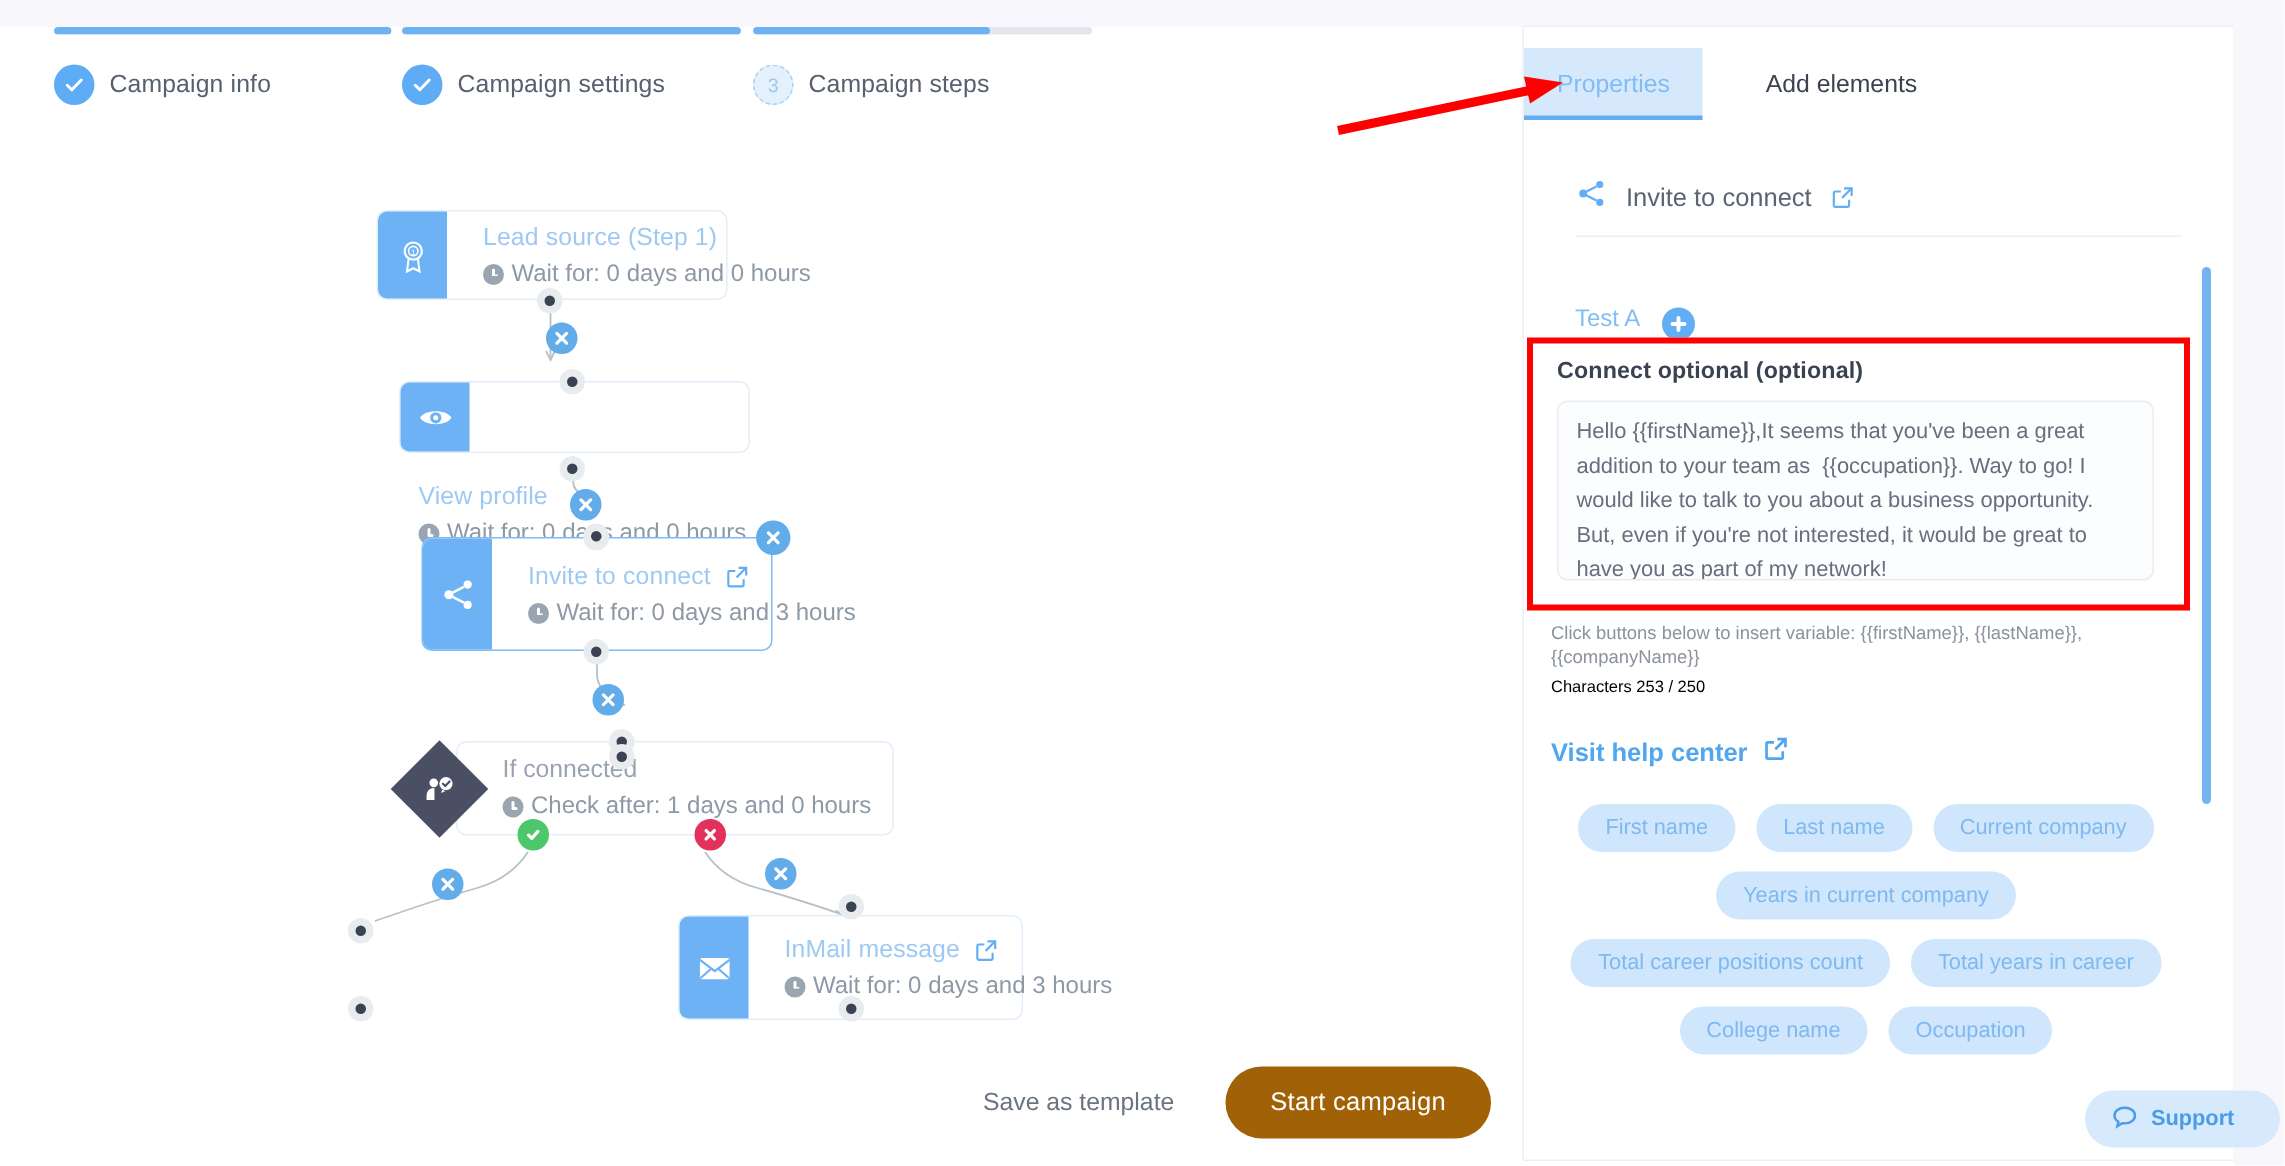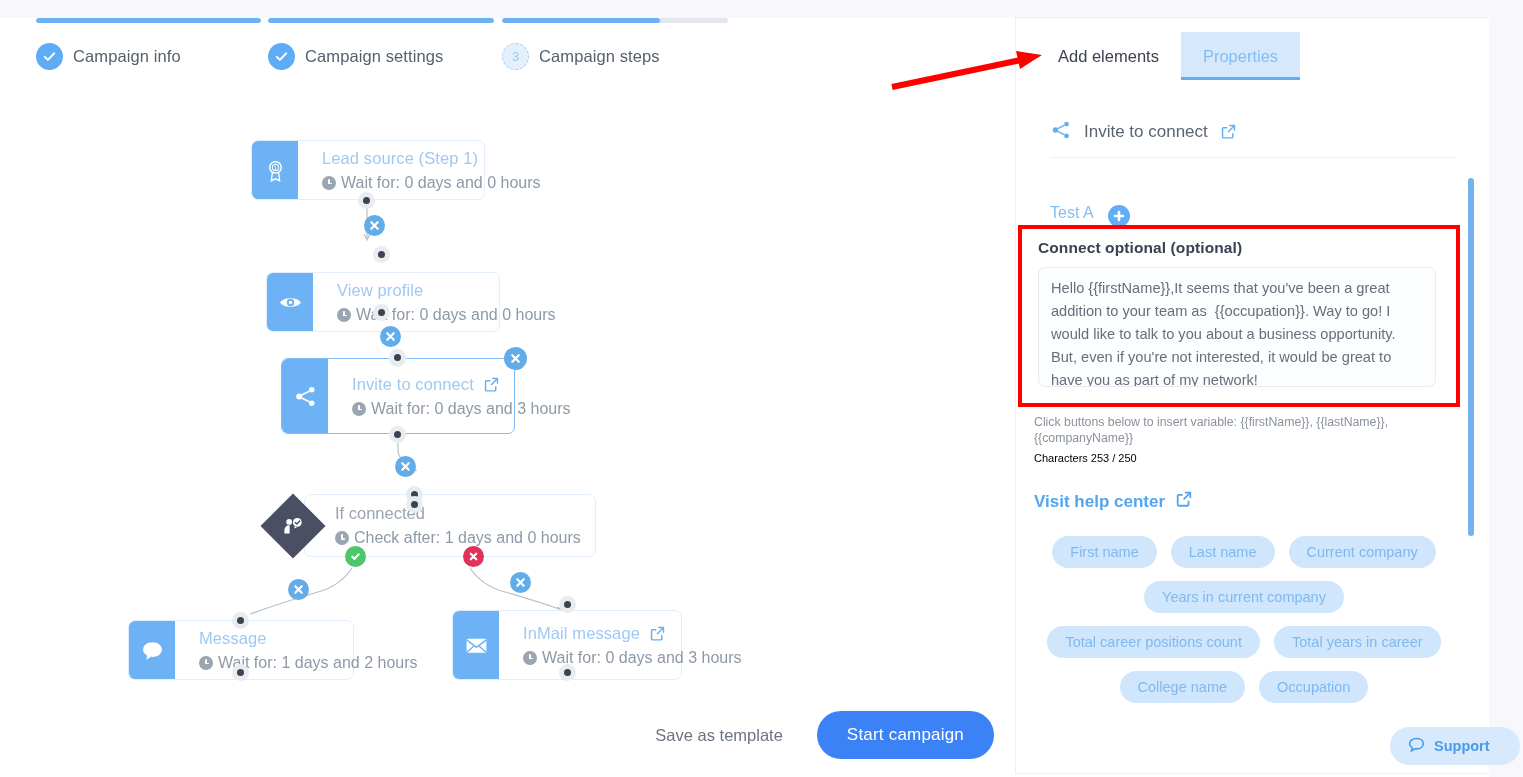--- a/index.html
+++ b/index.html
@@ -121,21 +121,21 @@
   .nobtn { background:#e2315b; }
   .yesbtn svg, .nobtn svg, .xbtn svg { width:11px; height:11px; stroke:#fff; stroke-width:2.4; fill:none; }
 
   
   #bottom-actions {
     position:absolute; left:0; top:672px; width:1016px; height:90px;
     display:flex; align-items:center; justify-content:flex-end; padding-right:22px; gap:28px;
   }
   #save-template { font-size:16.5px; color:#6b7480; cursor:pointer; background:none; border:none; font-family:inherit; }
   #start-campaign {
-    background:#3b82f6; color:#fff; border:none; border-radius:26px;
+    background:#a16207; color:#fff; border:none; border-radius:26px;
     padding:0 30px; height:48px; font-size:17px; cursor:pointer;
     font-family:inherit; letter-spacing:0.2px;
   }
 
   
   #right-panel {
     position:absolute; left:1016px; top:18px; width:473px; height:755px;
     background:#fff; box-shadow:0 0 0 1px #eceff3;
   }
   #panel-right-gutter {
@@ -321,21 +321,21 @@
       </div>
     </div>
     <div class="dot" style="left:358px; top:84px;"></div>
     <div class="xbtn" style="left:364px; top:107px;">
       <svg viewBox="0 0 12 12">
           <path d="M2.5 2.5 L9.5 9.5 M9.5 2.5 L2.5 9.5" stroke-linecap="round"></path>
         </svg>
     </div>
     <div class="dot" style="left:373px; top:138px;"></div>
 
-    <div class="node" style="left:266px; top:164px; width:234px; height:60px;">
+    <div class="node" style="left:266px; top:146px; width:234px; height:48px;flex-direction:column;">
       <div class="node-icon">
         <svg viewBox="0 0 24 24">
             <path d="M2 12 C5 6.5, 19 6.5, 22 12 C19 17.5, 5 17.5, 2 12 Z" fill="#fff"></path>
             <circle cx="12" cy="12" r="3.6" fill="#6cb2f5"></circle>
             <circle cx="12" cy="12" r="1.6" fill="#fff"></circle>
           </svg>
       </div>
       <div class="node-body">
         <div class="node-title">View profile</div>
         <div class="node-sub">
@@ -428,34 +428,20 @@
         </svg>
     </div>
     <div class="xbtn" style="left:510px; top:464px;">
       <svg viewBox="0 0 12 12">
           <path d="M2.5 2.5 L9.5 9.5 M9.5 2.5 L2.5 9.5" stroke-linecap="round"></path>
         </svg>
     </div>
     <div class="dot" style="left:232px; top:504px;"></div>
     <div class="dot" style="left:559px; top:488px;"></div>
 
-    <div class="node" style="left:128px; top:512px; width:226px; height:60px;">
-      <div class="node-icon">
-        <svg viewBox="0 0 24 24">
-            <path d="M12 4 C6.5 4, 3 7.2, 3 11.1 C3 13.6, 4.6 15.8, 7 17 L6 21 L10.5 18.1 C11 18.2, 11.5 18.2, 12 18.2 C17.5 18.2, 21 15, 21 11.1 C21 7.2, 17.5 4, 12 4 Z" fill="#fff"></path>
-          </svg>
-      </div>
-      <div class="node-body">
-        <div class="node-title">Message</div>
-        <div class="node-sub">
-          <span class="clock"></span>
-          <span>Wait for: 1 days and 2 hours</span>
-        </div>
-      </div>
-    </div>
     <div class="dot" style="left:232px; top:556px;"></div>
 
     <div class="node" style="left:452px; top:502px; width:230px; height:70px;">
       <div class="node-icon">
         <svg viewBox="0 0 24 24">
             <rect x="2.5" y="5.5" width="19" height="13.5" rx="1.3" fill="#fff"></rect>
             <path d="M2.5 6.6 L12 13.8 L21.5 6.6" stroke="#6cb2f5" stroke-width="1.5" fill="none"></path>
             <path d="M2.8 18.4 L9.6 12.4 M21.2 18.4 L14.4 12.4" stroke="#6cb2f5" stroke-width="1.3" fill="none"></path>
           </svg>
       </div>
@@ -481,22 +467,22 @@
 
   <div id="bottom-actions">
     <button id="save-template">Save as template</button>
     <button id="start-campaign">Start campaign</button>
   </div>
 </div>
 
 <div id="right-panel">
 
   <div id="panel-tabs">
+    <div class="ptab active">Properties</div>
     <div class="ptab first">Add elements</div>
-    <div class="ptab active">Properties</div>
   </div>
 
   <div id="elem-header">
     <span class="share-ico">
       <svg viewBox="0 0 24 24">
           <circle cx="18" cy="5.5" r="2.6" fill="#62aef5"></circle>
           <circle cx="18" cy="18.5" r="2.6" fill="#62aef5"></circle>
           <circle cx="6" cy="12" r="2.9" fill="#62aef5"></circle>
           <path d="M8.4 10.6 L15.6 6.9 M8.4 13.4 L15.6 17.1" stroke="#62aef5" stroke-width="1.6"></path>
         </svg>

